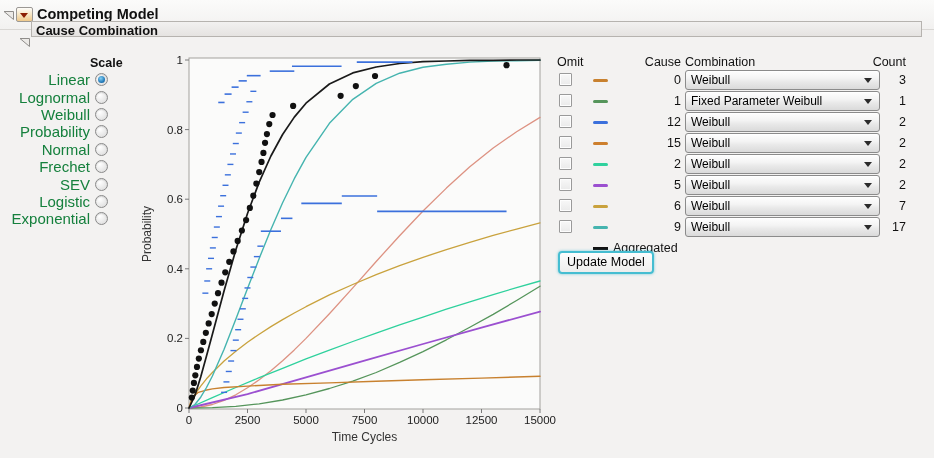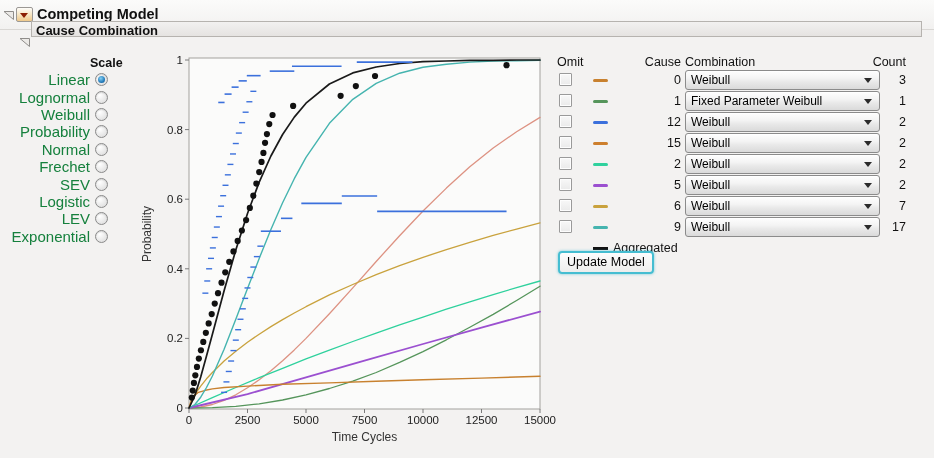--- a/index.html
+++ b/index.html
@@ -100,24 +100,20 @@
         <div class="scale-row">
           <span class="scale-label">Frechet</span>
           <span class="radio"></span>
         </div>
         <div class="scale-row">
           <span class="scale-label">SEV</span>
           <span class="radio"></span>
         </div>
         <div class="scale-row">
           <span class="scale-label">Logistic</span>
-          <span class="radio"></span>
-        </div>
-        <div class="scale-row">
-          <span class="scale-label">LEV</span>
           <span class="radio"></span>
         </div>
         <div class="scale-row">
           <span class="scale-label">Exponential</span>
           <span class="radio"></span>
         </div>
       </div>
   </div>
 
   <div class="chart"><svg width="430" height="410" font-family="Liberation Sans, sans-serif">

